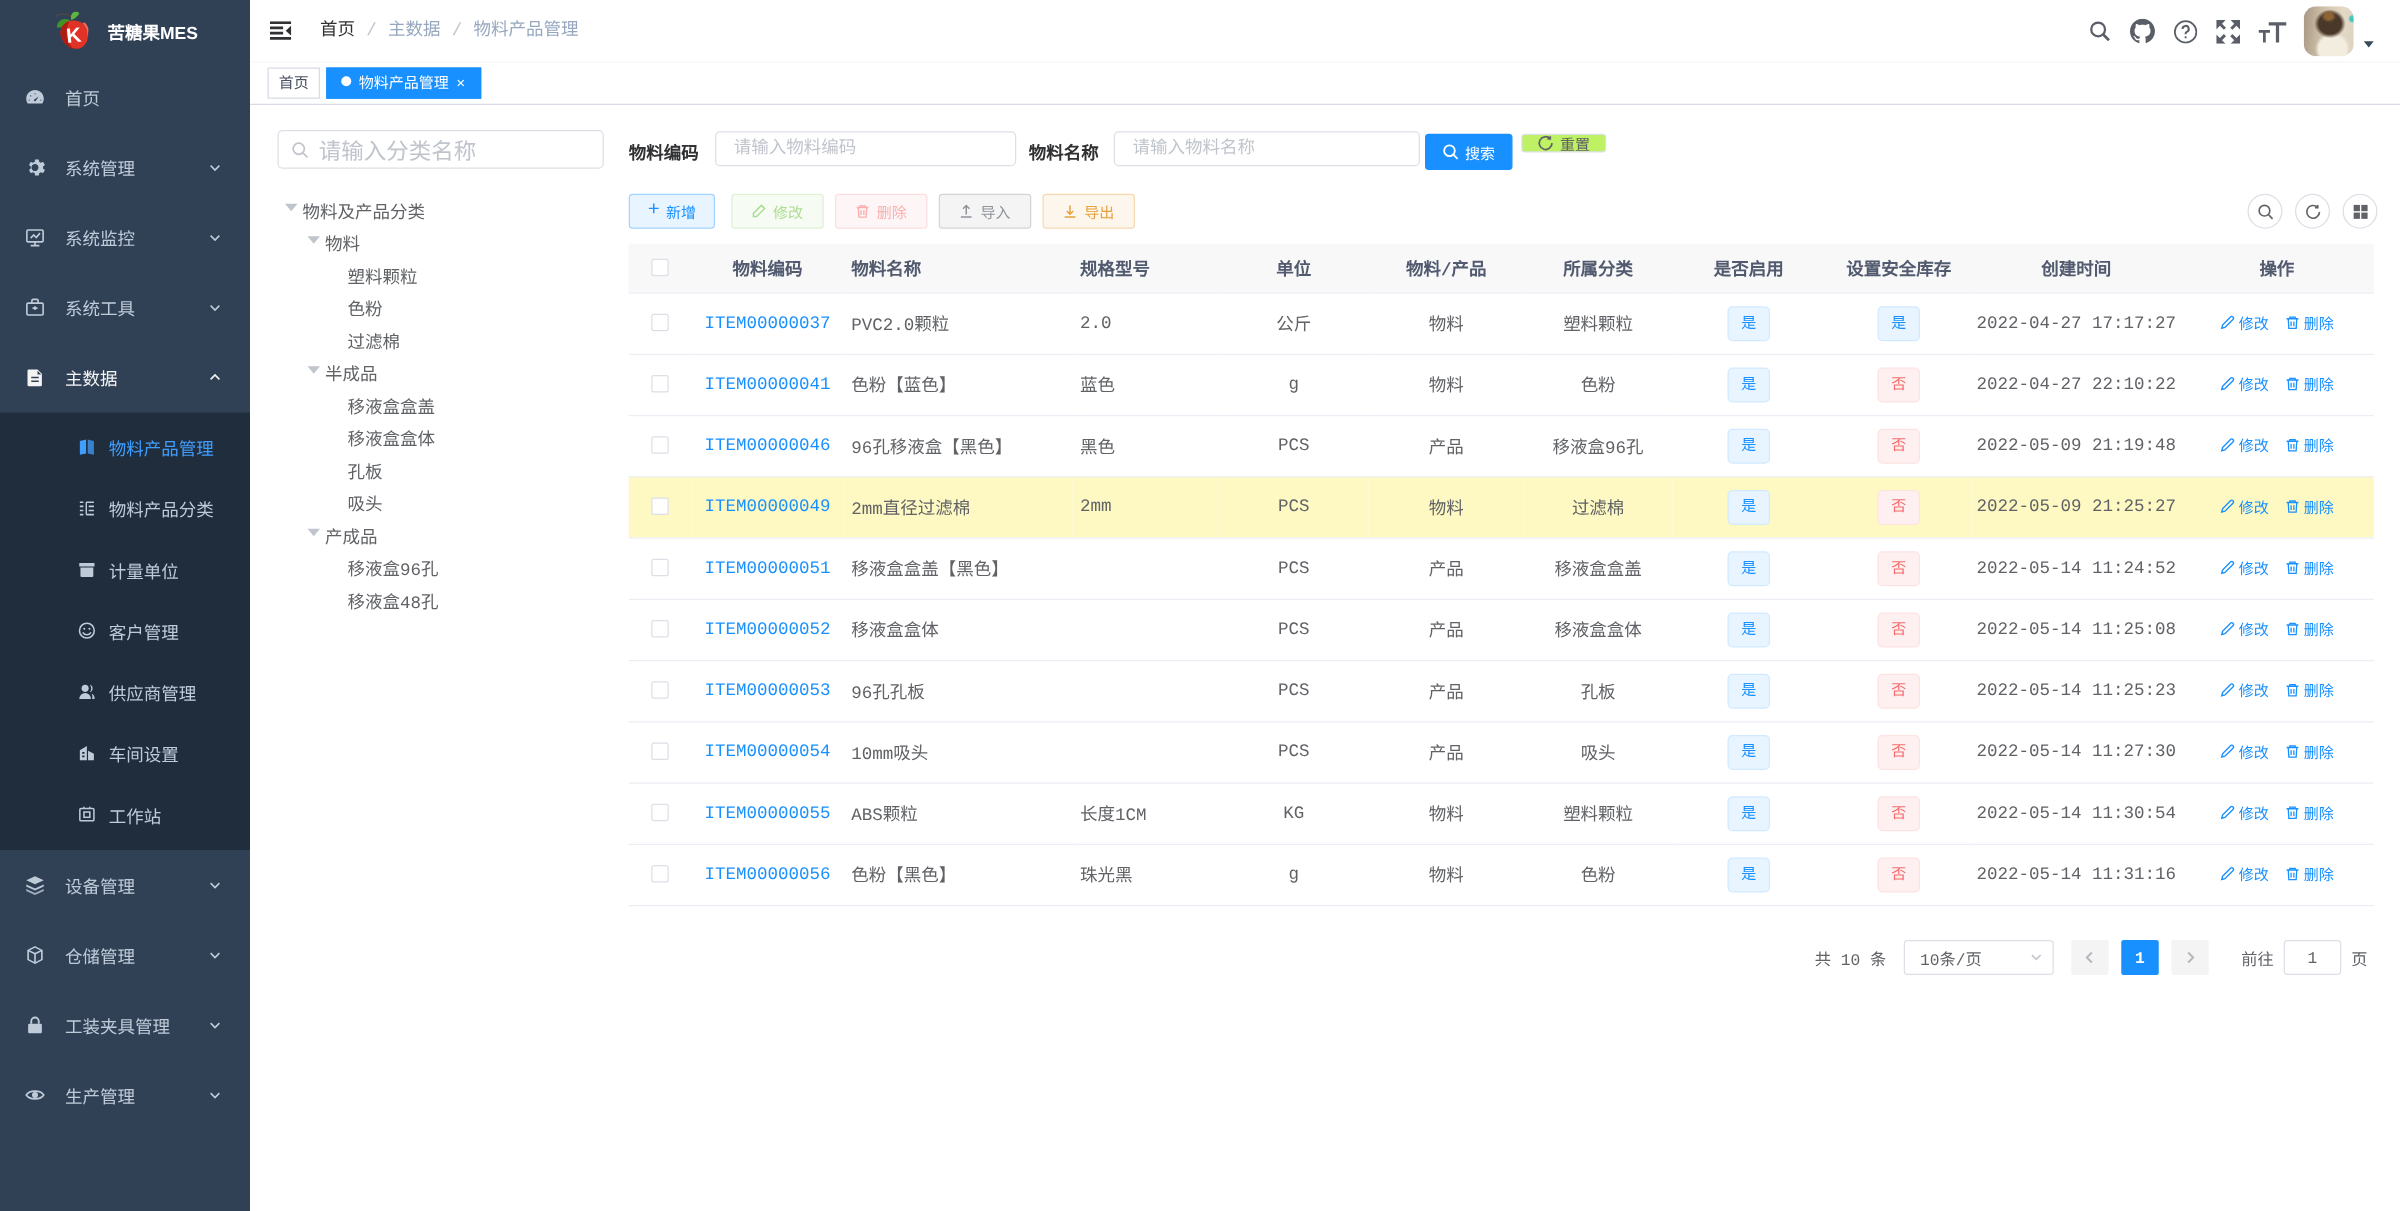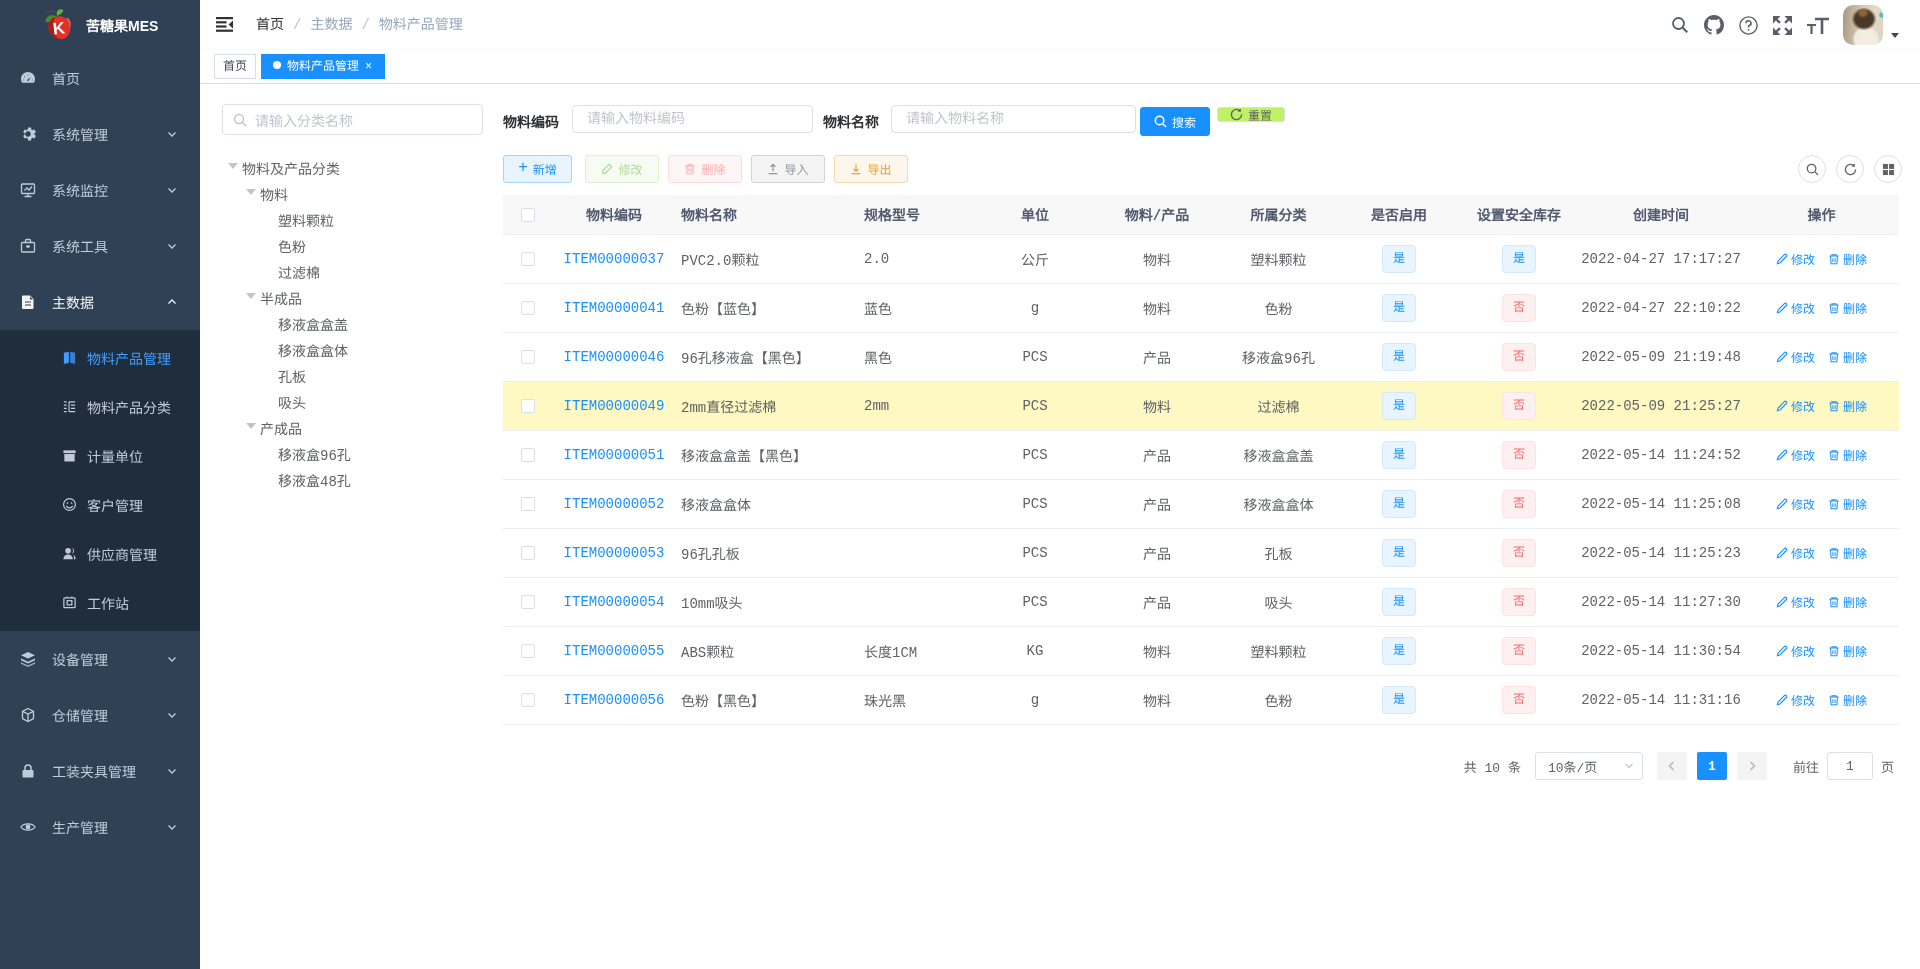--- a/index.html
+++ b/index.html
@@ -39,21 +39,21 @@
 
 .tagsbar { height:34px; background:#fff; border-bottom:1px solid #d8dce5; box-shadow:0 1px 3px 0 rgba(0,0,0,.12); position:relative; }
 .tag { display:inline-block; height:25px; line-height:24px; border:1px solid #d8dce5; background:#fff; color:#495060; font-size:12px; padding:0 8px; margin-left:5px; margin-top:4px; vertical-align:top; }
 .tag.first { margin-left:14px; }
 .tag.active { background:#1890ff; border-color:#1890ff; color:#fff; padding:0 12px 0 11px; }
 .tag.active .dot { display:inline-block; width:8px; height:8px; border-radius:50%; background:#fff; margin-right:6px; position:relative; top:-1px; }
 .tag .x { font-size:12px; margin-left:6px; }
 
 .content { position:relative; background:#fff; height:885px; }
 
-.tree-input { position:absolute; left:22px; top:20px; width:261px; height:31px; border:1px solid #dcdfe6; border-radius:4px; color:#c0c4cc; font-size:14px; display:flex; align-items:center; padding-left:10px; }
+.tree-input { position:absolute; left:22px; top:20px; width:261px; height:31px; border:1px solid #dcdfe6; border-radius:4px; color:#c0c4cc; font-size:18px; display:flex; align-items:center; padding-left:10px; }
 .tree-input svg { margin-right:8px; }
 .tree { position:absolute; left:22px; top:74px; font-size:14px; color:#606266; }
 .tnode { height:26px; display:flex; padding-left:6px; }
 .tnode .tcaret { width:0; height:0; border:5px solid transparent; border-top:6px solid #c0c4cc; margin-top:5px; margin-right:4px; }
 
 .f-label { position:absolute; font-weight:bold; color:#303133; font-size:14px; top:27px; }
 .f-input { position:absolute; top:21px; height:28px; border:1px solid #dcdfe6; border-radius:4px; font-size:14px; color:#c0c4cc; line-height:26px; padding-left:14px; background:#fff; }
 .btn { position:absolute; height:28px; border-radius:3px; font-size:12px; display:flex; align-items:center; justify-content:center; }
 
 table.grid { position:absolute; left:303px; top:111px; border-collapse:collapse; table-layout:fixed; width:1396px; font-size:14px; }
@@ -173,20 +173,27 @@
         </svg>
         <span>客户管理</span>
       </div>
     <div class="sub-item">
         <svg class="mi" viewBox="0 0 16 16" fill="#bfcbd9">
           <circle cx="6.5" cy="5" r="3"></circle>
           <path d="M1.5 14 a5 5 0 0 1 10 0 z"></path>
           <path d="M10.5 8.2 a3.2 3.2 0 0 0 0-6.2 a4.5 4.5 0 0 1 0 6.2 z M12 9.3 a5 5 0 0 1 2.6 4.7 h-2 a6.4 6.4 0 0 0 -.6-4.7 z"></path>
         </svg>
         <span>供应商管理</span>
+      </div>
+    <div class="sub-item">
+        <svg class="mi" viewBox="0 0 16 16" fill="#bfcbd9">
+          <path d="M2 14 V5.5 L8 2 v12 z M9 14 V6 l5 2.5 V14 z"></path>
+          <path d="M4 7 h2 v1.5 h-2 z M4 10 h2 v1.5 h-2 z" fill="#1f2d3d"></path>
+        </svg>
+        <span>车间设置</span>
       </div>
     <div class="sub-item">
         <svg class="mi" viewBox="0 0 16 16" fill="none" stroke="#bfcbd9" stroke-width="1.3">
           <rect x="2" y="3" width="12" height="10.5" rx="1"></rect>
           <rect x="5.5" y="6" width="5" height="4.5"></rect>
           <path d="M5.5 3 V1.5 M10.5 3 V1.5"></path>
         </svg>
         <span>工作站</span>
       </div>
   </div>
@@ -547,21 +554,21 @@
             <td><span class="op"><svg width="12" height="12" viewBox="0 0 14 14" fill="none" stroke="#1890ff" stroke-width="1.3" style="margin-right:3px;vertical-align:-1px;">
                   <path d="M9.8 1.8 a1.6 1.6 0 0 1 2.3 2.3 L4.6 11.6 L1.6 12.4 L2.4 9.4 Z"></path>
                 </svg>修改</span><span style="display:inline-block;width:13px;"></span><span class="op"><svg width="12" height="12" viewBox="0 0 14 14" fill="none" stroke="#1890ff" stroke-width="1.2" style="margin-right:3px;vertical-align:-1px;">
                   <path d="M1.5 3.5 h11 M4.5 3.5 V2 h5 v1.5 M3 3.5 l.6 9 h6.8 l.6-9 M5.7 6 v4.5 M8.3 6 v4.5"></path>
                 </svg>删除</span></td>
           </tr>
     </tbody>
       </table>
     <div class="pager">
       <span>共 10 条</span>
-      <span style="display:inline-flex;align-items:center;justify-content:space-between;width:108px;height:28px;border:1px solid #dcdfe6;border-radius:3px;margin-left:14px;padding:0 8px 0 12px;color:#606266;">10条/页<svg width="10" height="10" viewBox="0 0 10 10">
+      <span style="display:inline-flex;align-items:center;justify-content:space-between;width:120px;height:28px;border:1px solid #dcdfe6;border-radius:3px;margin-left:14px;padding:0 8px 0 12px;color:#606266;">10条/页<svg width="10" height="10" viewBox="0 0 10 10">
             <path d="M1.5 3 L5 6.5 L8.5 3" stroke="#c0c4cc" stroke-width="1.2" fill="none"></path>
           </svg></span>
       <span style="display:inline-flex;align-items:center;justify-content:center;width:30px;height:28px;background:#f4f4f5;border-radius:2px;margin-left:14px;color:#c0c4cc;">
           <svg width="12" height="12" viewBox="0 0 12 12" fill="none" stroke="#b5b9bf" stroke-width="1.6">
             <path d="M7.5 2 L3.5 6 L7.5 10"></path>
           </svg>
         </span>
       <span style="display:inline-flex;align-items:center;justify-content:center;width:30px;height:28px;background:#1890ff;border-radius:2px;margin-left:10px;color:#fff;font-weight:bold;">1</span>
       <span style="display:inline-flex;align-items:center;justify-content:center;width:30px;height:28px;background:#f4f4f5;border-radius:2px;margin-left:10px;color:#c0c4cc;">
           <svg width="12" height="12" viewBox="0 0 12 12" fill="none" stroke="#b5b9bf" stroke-width="1.6">

